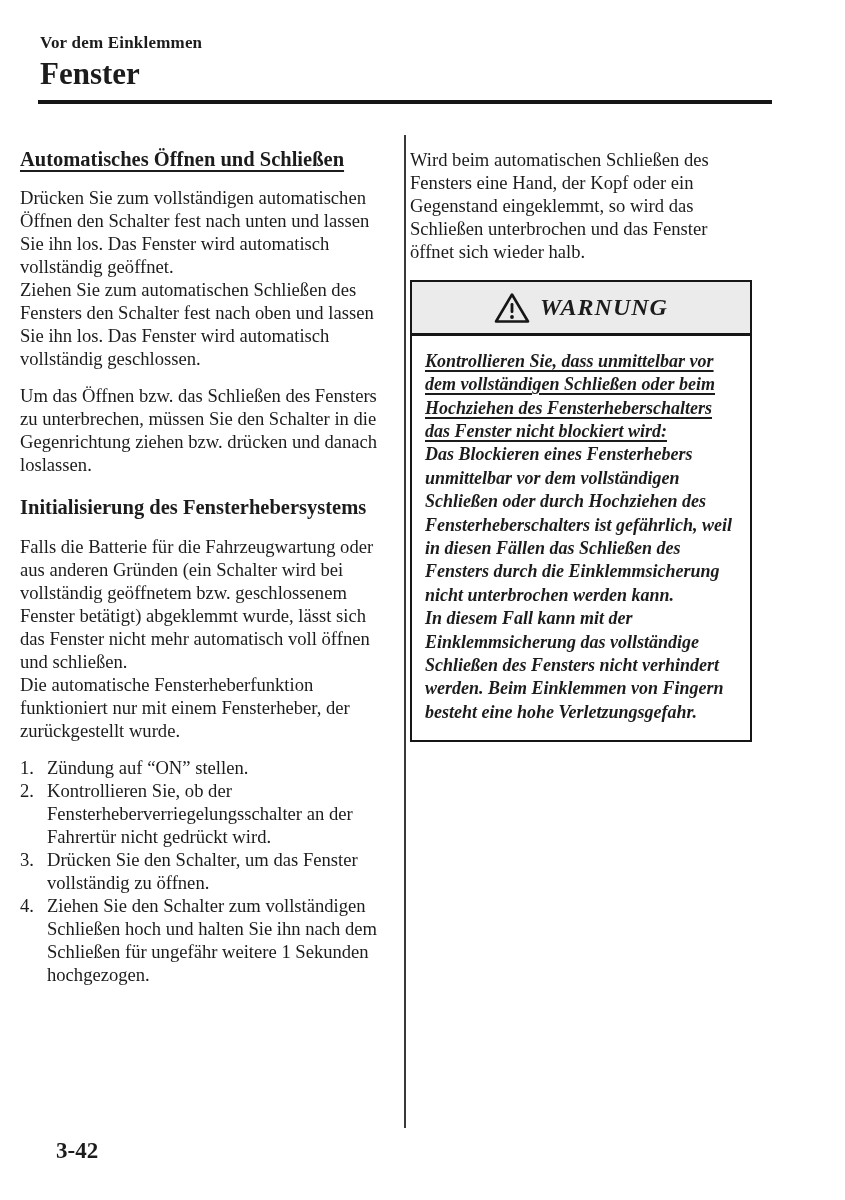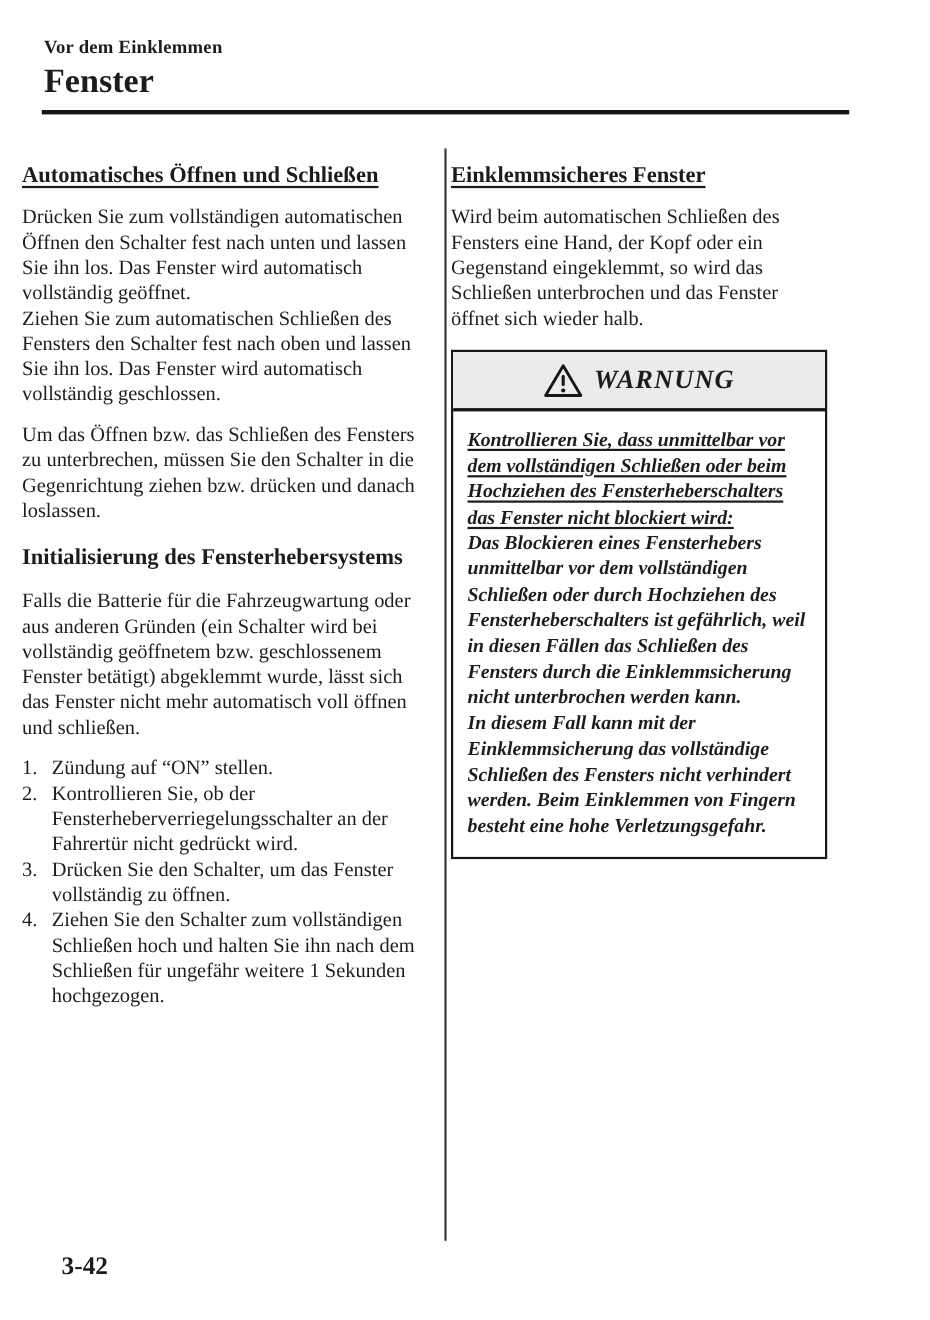--- a/index.html
+++ b/index.html
@@ -82,20 +82,21 @@
     <div class="col-left">
       <h2 class="sec-heading">Automatisches Öffnen und Schließen</h2>
 
       <p class="body-p">Drücken Sie zum vollständigen automatischen Öffnen den Schalter fest nach unten und lassen Sie ihn los. Das Fenster wird automatisch vollständig geöffnet.</p>
       <p class="body-p">Ziehen Sie zum automatischen Schließen des Fensters den Schalter fest nach oben und lassen Sie ihn los. Das Fenster wird automatisch vollständig geschlossen.</p>
       <p class="body-p gap-top">Um das Öffnen bzw. das Schließen des Fensters zu unterbrechen, müssen Sie den Schalter in die Gegenrichtung ziehen bzw. drücken und danach loslassen.</p>
 
       <h3 class="sub-heading">Initialisierung des Fensterhebersystems</h3>
 
       <p class="body-p">Falls die Batterie für die Fahrzeugwartung oder aus anderen Gründen (ein Schalter wird bei vollständig geöffnetem bzw. geschlossenem Fenster betätigt) abgeklemmt wurde, lässt sich das Fenster nicht mehr automatisch voll öffnen und schließen.</p>
+      <p class="body-p">Die automatische Fensterheberfunktion funktioniert nur mit einem Fensterheber, der zurückgestellt wurde.</p>
 
       <div class="steps">
         <div class="step">
           <span class="step-num">1.</span>
           <span class="step-text">Zündung auf “ON” stellen.</span>
         </div>
         <div class="step">
           <span class="step-num">2.</span>
           <span class="step-text">Kontrollieren Sie, ob der Fensterheberverriegelungsschalter an der Fahrertür nicht gedrückt wird.</span>
         </div>
@@ -104,21 +105,20 @@
           <span class="step-text">Drücken Sie den Schalter, um das Fenster vollständig zu öffnen.</span>
         </div>
         <div class="step">
           <span class="step-num">4.</span>
           <span class="step-text">Ziehen Sie den Schalter zum vollständigen Schließen hoch und halten Sie ihn nach dem Schließen für ungefähr weitere 1 Sekunden hochgezogen.</span>
         </div>
       </div>
     </div>
 
     <div class="col-right">
-      <h2 class="sec-heading">Einklemmsicheres Fenster</h2>
 
       <p class="body-p">Wird beim automatischen Schließen des Fensters eine Hand, der Kopf oder ein Gegenstand eingeklemmt, so wird das Schließen unterbrochen und das Fenster öffnet sich wieder halb.</p>
 
       <div class="warn-box">
         <div class="warn-head">
           <svg class="warn-icon" viewBox="0 0 36 32" aria-hidden="true">
             <path d="M18 2.5 L34 29.5 L2 29.5 Z" fill="none" stroke="#161616" stroke-width="2.6" stroke-linejoin="round"></path>
             <rect x="16.6" y="11" width="2.8" height="10" rx="1.2" fill="#161616"></rect>
             <circle cx="18" cy="25" r="1.9" fill="#161616"></circle>
           </svg>

